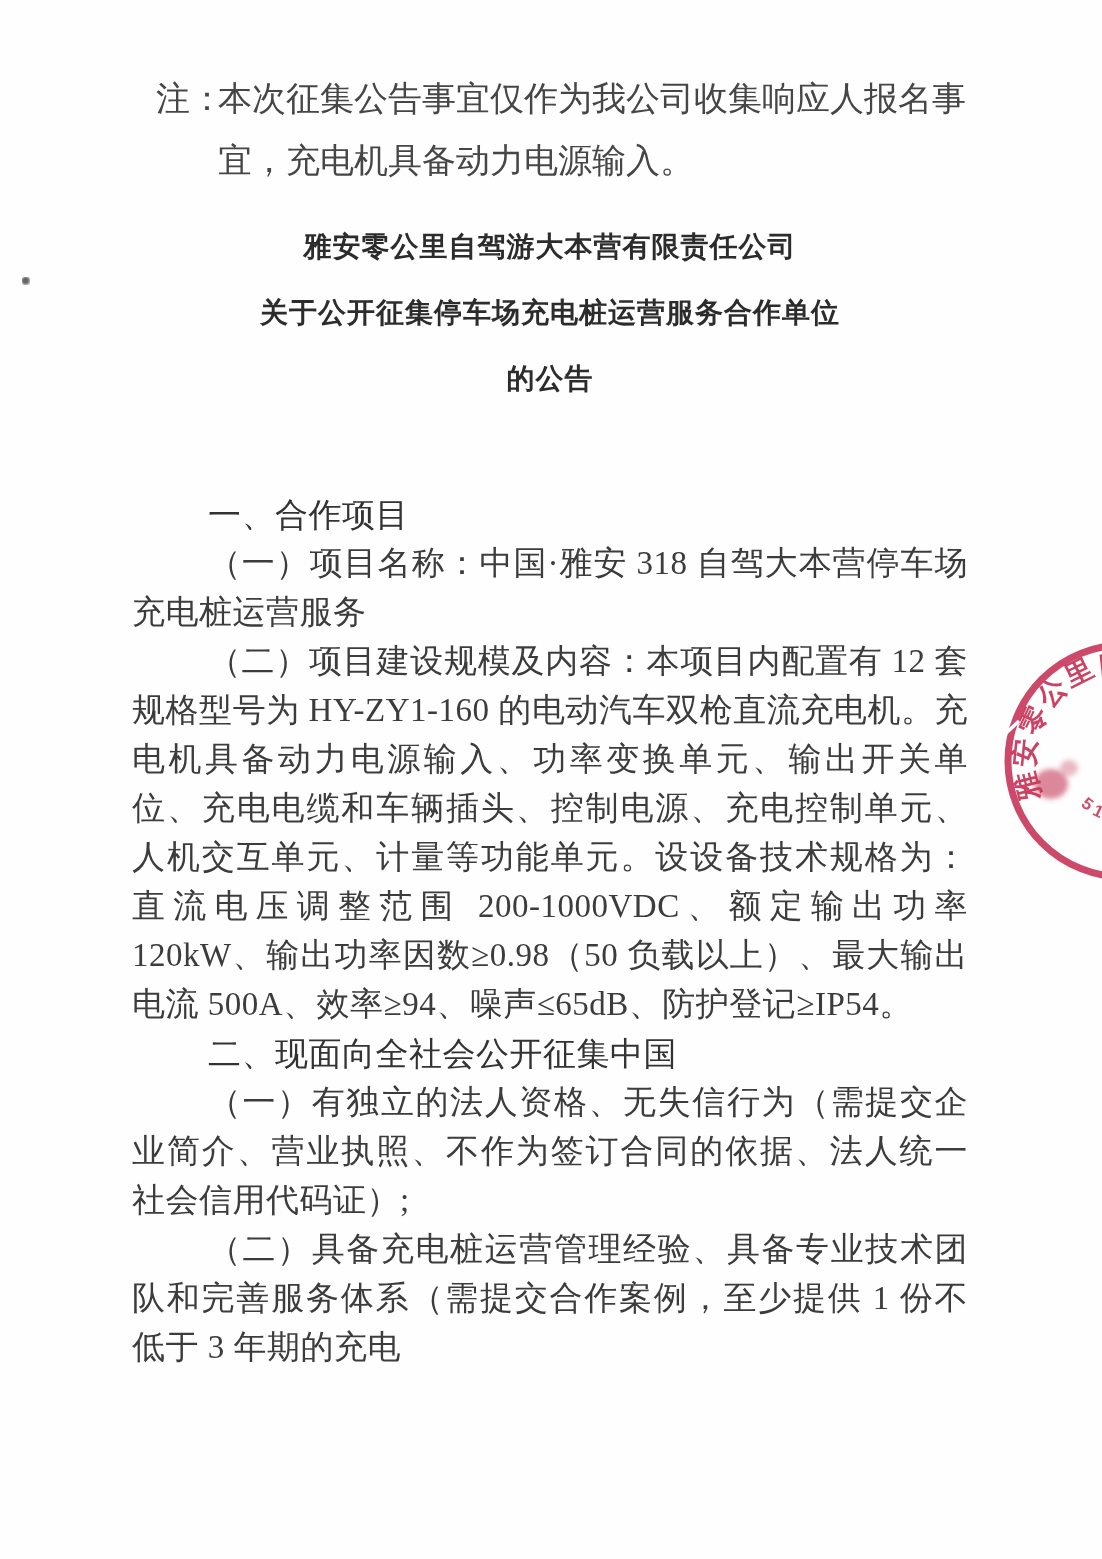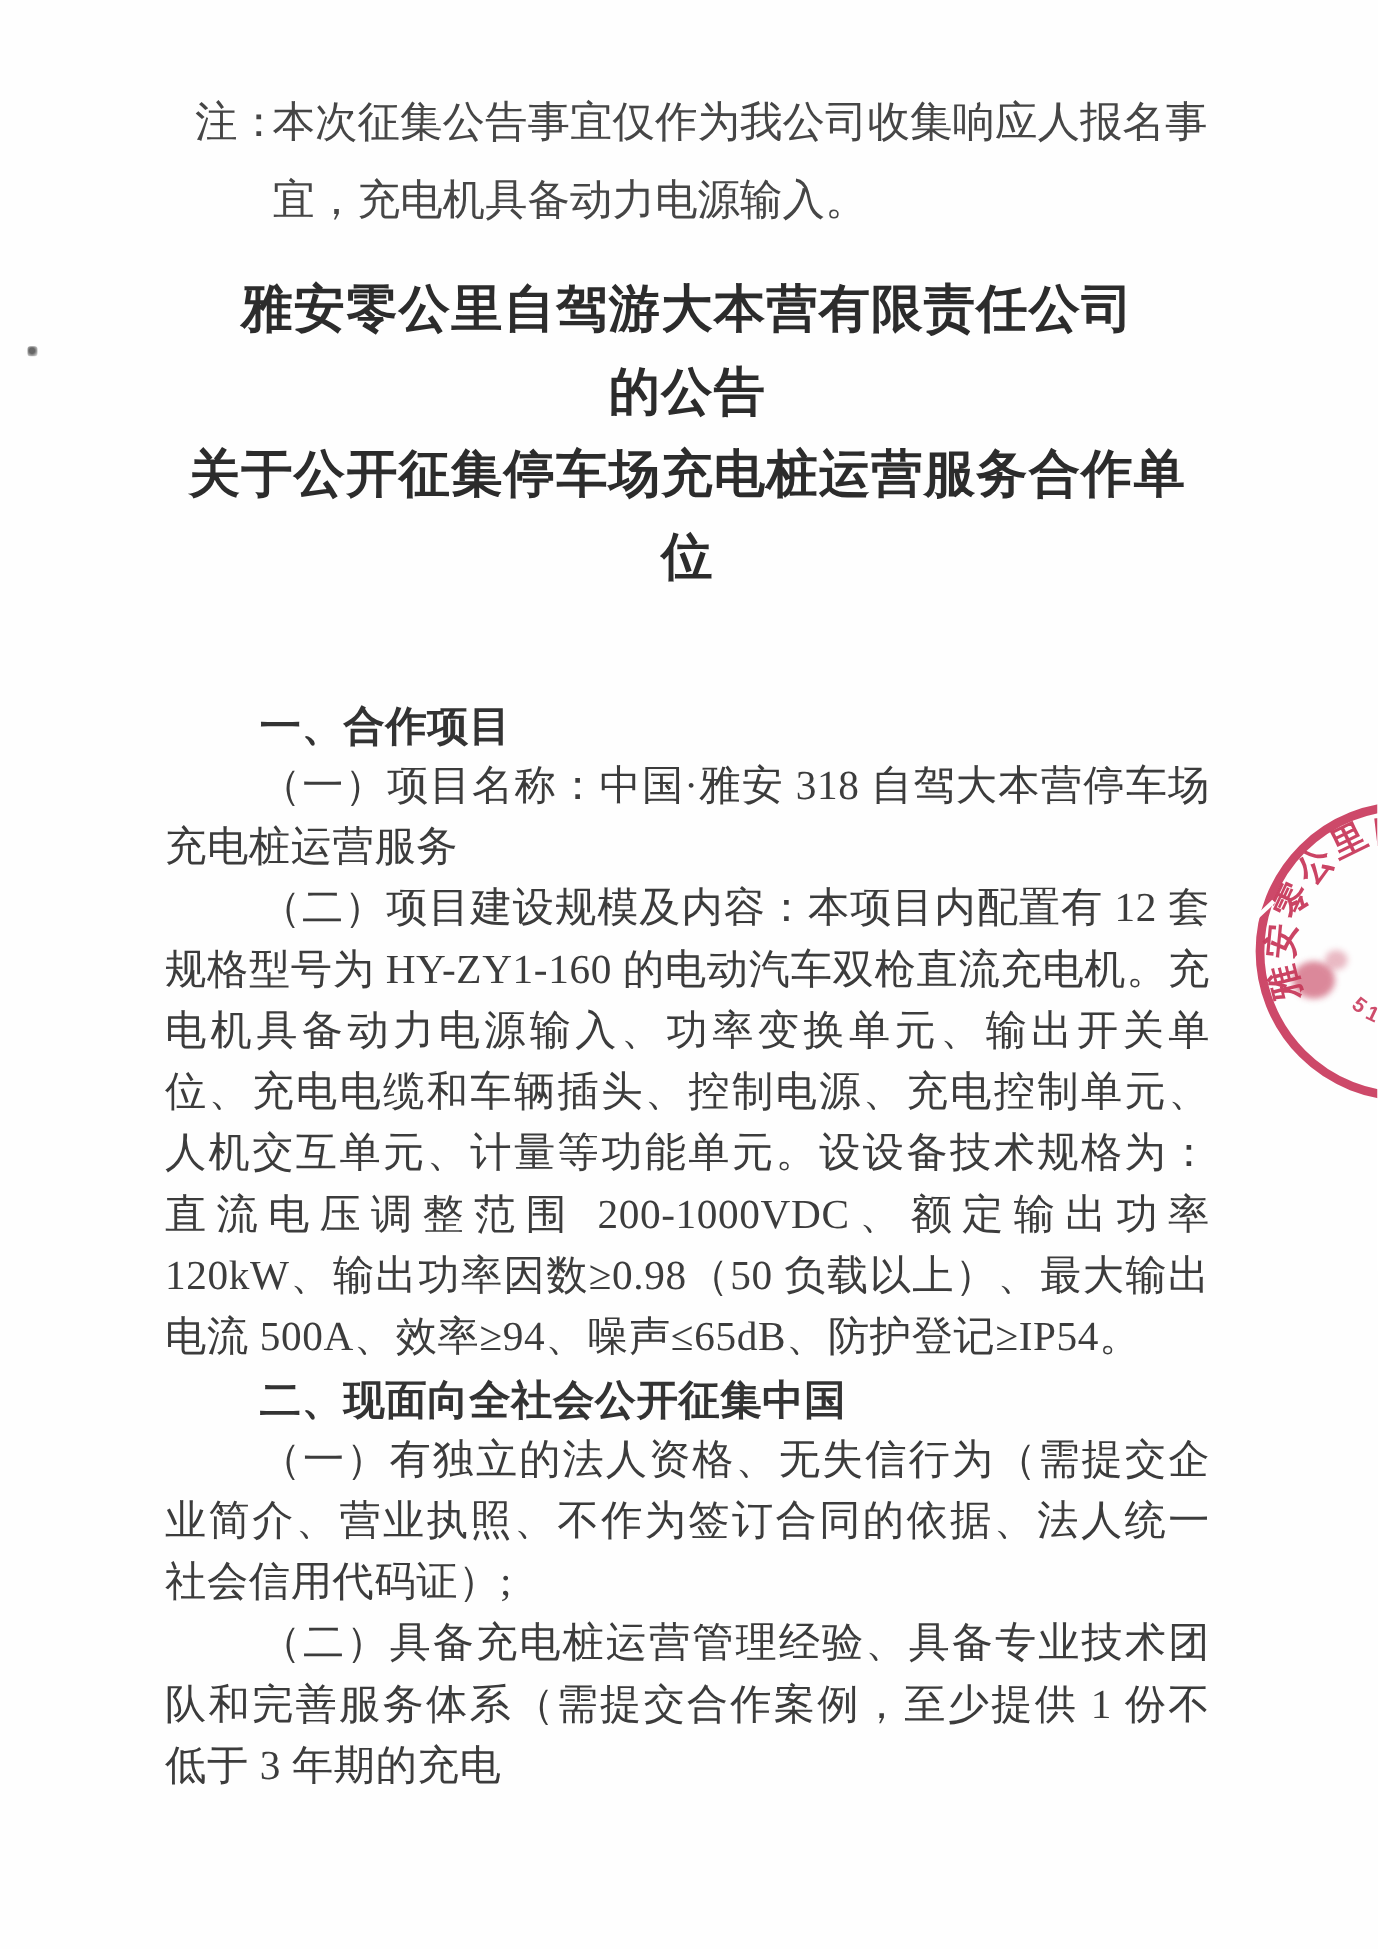--- a/index.html
+++ b/index.html
@@ -26,21 +26,21 @@
   }
   .note-label {
     flex: 0 0 auto;
     width: 62px;
   }
   .note-text { flex: 1 1 auto; }
   
   .title {
     margin-top: 22px;
     text-align: center;
-    font-size: 41px;
+    font-size: 28px;
     line-height: 66px;
     font-weight: 700;
     color: #2c2c2c;
     letter-spacing: 1px;
   }
   
   .doc-body {
     margin-top: 78px;
     font-size: 33px;
     line-height: 49px;
@@ -49,21 +49,21 @@
     color: #3c3c3c;
   }
   .para {
     text-indent: 2.3em;
     margin: 0;
   }
   .heading {
     text-indent: 2.3em;
     margin: 0;
     font-family: "Liberation Sans", sans-serif;
-    font-weight: 700;
+    font-weight: 400;
     color: #333333;
   }
   
   .seal {
     position: absolute;
     left: 989px;
     top: 626px;
     pointer-events: none;
   }
   
@@ -85,22 +85,22 @@
 
   <div class="content">
 
     <div class="note">
       <span class="note-label">注：</span>
       <span class="note-text">本次征集公告事宜仅作为我公司收集响应人报名事宜，充电机具备动力电源输入。</span>
     </div>
 
     <div class="title">
       <div>雅安零公里自驾游大本营有限责任公司</div>
+      <div>关于公开征集停车场充电桩运营服务合作单位</div>
       <div>的公告</div>
-      <div>关于公开征集停车场充电桩运营服务合作单位</div>
     </div>
 
     <div class="doc-body">
       <p class="heading">一、合作项目</p>
       <p class="para">（一）项目名称：中国·雅安 318 自驾大本营停车场充电桩运营服务</p>
       <p class="para">（二）项目建设规模及内容：本项目内配置有 12 套规格型号为 HY-ZY1-160 的电动汽车双枪直流充电机。充电机具备动力电源输入、功率变换单元、输出开关单位、充电电缆和车辆插头、控制电源、充电控制单元、人机交互单元、计量等功能单元。设设备技术规格为：直流电压调整范围 200-1000VDC、额定输出功率 120kW、输出功率因数≥0.98（50 负载以上）、最大输出电流 500A、效率≥94、噪声≤65dB、防护登记≥IP54。</p>
       <p class="heading">二、现面向全社会公开征集中国</p>
       <p class="para">（一）有独立的法人资格、无失信行为（需提交企业简介、营业执照、不作为签订合同的依据、法人统一社会信用代码证）;</p>
       <p class="para">（二）具备充电桩运营管理经验、具备专业技术团队和完善服务体系（需提交合作案例，至少提供 1 份不低于 3 年期的充电</p>
     </div>

